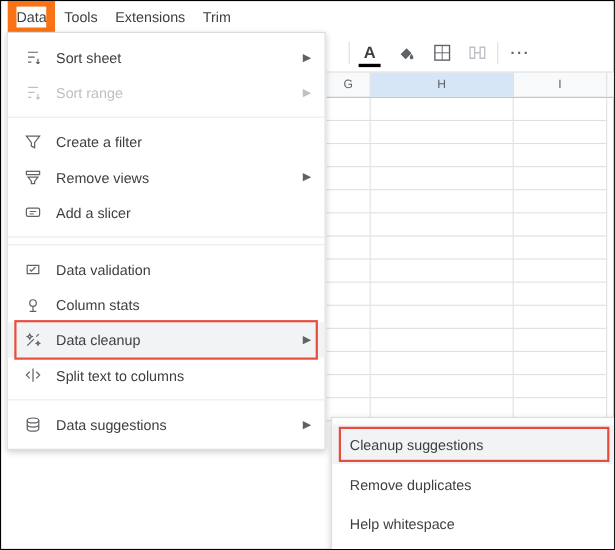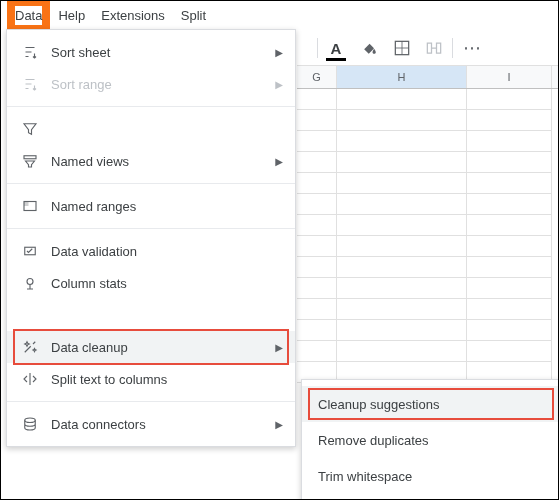--- a/index.html
+++ b/index.html
@@ -13,44 +13,44 @@
 .underline-A { position: relative; }
 .underline-A::after { content: ''; position: absolute; bottom: -3px; left: 0; right: 0; height: 3px; background: #000; }
 .more-dots { font-size: 18px; letter-spacing: -2px; }
 .dropdown { position: absolute; top: 28px; left: 5px; width: 290px; background: #fff; border: 1px solid #dadce0; box-shadow: 0 2px 6px rgba(0,0,0,0.2); padding: 6px 0; z-index: 10; }
 .ditem { display: flex; align-items: center; height: 32px; padding: 0 12px 0 44px; position: relative; cursor: pointer; }
 .ditem.disabled { color: #bdc1c6; cursor: default; }
 .ditem .dicon { position: absolute; left: 14px; width: 18px; height: 18px; display: flex; align-items: center; justify-content: center; color: #5f6368; }
 .ditem.disabled .dicon { color: #bdc1c6; }
 .ditem .arrow { margin-left: auto; color: #5f6368; font-size: 10px; }
 .ditem.disabled .arrow { color: #bdc1c6; }
-.ditem.highlighted { background: #f1f3f4; margin-top: 32px; }
+.ditem.highlighted { background: #f1f3f4; }
 .ditem.boxed::before { content: ''; position: absolute; top: -2px; bottom: -2px; left: 6px; right: 6px; border: 2px solid #e74c3c; pointer-events: none; }
 .dsep { height: 1px; background: #e8eaed; margin: 6px 0; }
 .submenu { position: absolute; top: 378px; left: 300px; width: 260px; background: #fff; border: 1px solid #dadce0; box-shadow: 0 2px 6px rgba(0,0,0,0.2); padding: 6px 0; z-index: 11; }
 .sitem { display: flex; align-items: center; height: 36px; padding: 0 16px; cursor: pointer; position: relative; }
 .sitem.highlighted { background: #f1f3f4; }
 .sitem.boxed::before { content: ''; position: absolute; top: 2px; bottom: 2px; left: 6px; right: 6px; border: 2px solid #e74c3c; pointer-events: none; }
 .grid { position: absolute; top: 64px; left: 296px; right: 0; bottom: 0; }
 .colhdrs { display: flex; height: 24px; background: #f8f9fa; border-top: 1px solid #e0e0e0; border-bottom: 1px solid #c0c0c0; }
 .colhdr { flex: 0 0 85px; border-right: 1px solid #e0e0e0; display: flex; align-items: center; justify-content: center; font-size: 11px; color: #5f6368; }
 .colhdr.selected { background: #d6e6f6; }
 .cells { }
 .row { display: flex; height: 21px; }
 .cell { flex: 0 0 85px; border-right: 1px solid #e0e0e0; border-bottom: 1px solid #e0e0e0; }
 svg { width: 100%; height: 100%; }
 </style>
 </head>
 <body>
 
 <div class="menubar">
   <div class="menu-item active">Data</div>
-  <div class="menu-item">Help</div>
+  <div class="menu-item">Tools</div>
   <div class="menu-item">Extensions</div>
-  <div class="menu-item">Split</div>
+  <div class="menu-item">Trim</div>
 </div>
 
 <div class="toolbar">
   <div class="tsep"></div>
   <div class="ticon underline-A" style="font-size:15px;font-weight:bold;color:#3c4043;">A</div>
   <div class="ticon" style="margin-left:10px;">
       <svg viewBox="0 0 24 24">
         <path fill="currentColor" d="M16.5 12l-5-5L5 13.5 10.5 19 16.5 13z M19 17c0 1-1 2-2 2s-2-1-2-2 2-4 2-4 2 3 2 4z"></path>
       </svg>
     </div>
@@ -169,41 +169,43 @@
       <span>Sort range</span>
       <span class="arrow">▶</span>
     </div>
     <div class="dsep"></div>
     <div class="ditem">
       <span class="dicon">
         <svg viewBox="0 0 24 24">
           <path fill="none" stroke="currentColor" stroke-width="1.5" d="M4 5h16l-6 8v6l-4-2v-4z"></path>
         </svg>
       </span>
+      <span>Create a filter</span>
     </div>
     <div class="ditem">
       <span class="dicon">
         <svg viewBox="0 0 24 24">
           <rect x="4" y="5" width="16" height="4" fill="none" stroke="currentColor" stroke-width="1.5"></rect>
           <path fill="none" stroke="currentColor" stroke-width="1.5" d="M6 12h12l-4 5v3h-4v-3z"></path>
         </svg>
       </span>
-      <span>Named views</span>
-      <span class="arrow">▶</span>
-    </div>
-    <div class="dsep"></div>
-    <div class="ditem">
-      <span class="dicon">
-        <svg viewBox="0 0 24 24">
-          <rect x="4" y="6" width="16" height="12" fill="none" stroke="currentColor" stroke-width="1.5"></rect>
-          <rect x="4" y="6" width="6" height="6" fill="currentColor" opacity="0.3"></rect>
-        </svg>
-      </span>
-      <span>Named ranges</span>
-    </div>
+      <span>Remove views</span>
+      <span class="arrow">▶</span>
+    </div>
+    <div class="ditem">
+      <span class="dicon">
+        <svg viewBox="0 0 24 24">
+          <rect x="4" y="7" width="16" height="10" rx="2" fill="none" stroke="currentColor" stroke-width="1.5"></rect>
+          <line x1="8" y1="11" x2="16" y2="11" stroke="currentColor" stroke-width="1.2"></line>
+          <line x1="8" y1="14" x2="13" y2="14" stroke="currentColor" stroke-width="1.2"></line>
+        </svg>
+      </span>
+      <span>Add a slicer</span>
+    </div>
+    <div class="dsep"></div>
     <div class="dsep"></div>
     <div class="ditem">
       <span class="dicon">
         <svg viewBox="0 0 24 24">
           <rect x="5" y="7" width="14" height="10" fill="none" stroke="currentColor" stroke-width="1.5"></rect>
           <path fill="none" stroke="currentColor" stroke-width="1.5" d="M8 12l2 2 5-5"></path>
         </svg>
       </span>
       <span>Data validation</span>
     </div>
@@ -234,27 +236,27 @@
       <span>Split text to columns</span>
     </div>
     <div class="dsep"></div>
     <div class="ditem">
       <span class="dicon">
         <svg viewBox="0 0 24 24">
           <ellipse cx="12" cy="7" rx="7" ry="3" fill="none" stroke="currentColor" stroke-width="1.5"></ellipse>
           <path fill="none" stroke="currentColor" stroke-width="1.5" d="M5 7v10c0 1.7 3 3 7 3s7-1.3 7-3V7M5 12c0 1.7 3 3 7 3s7-1.3 7-3"></path>
         </svg>
       </span>
-      <span>Data connectors</span>
+      <span>Data suggestions</span>
       <span class="arrow">▶</span>
     </div>
   </div>
 <div class="submenu">
     <div class="sitem highlighted boxed">
       <span>Cleanup suggestions</span>
     </div>
     <div class="sitem">
       <span>Remove duplicates</span>
     </div>
     <div class="sitem">
-      <span>Trim whitespace</span>
+      <span>Help whitespace</span>
     </div>
   </div>
 
 </body></html>

